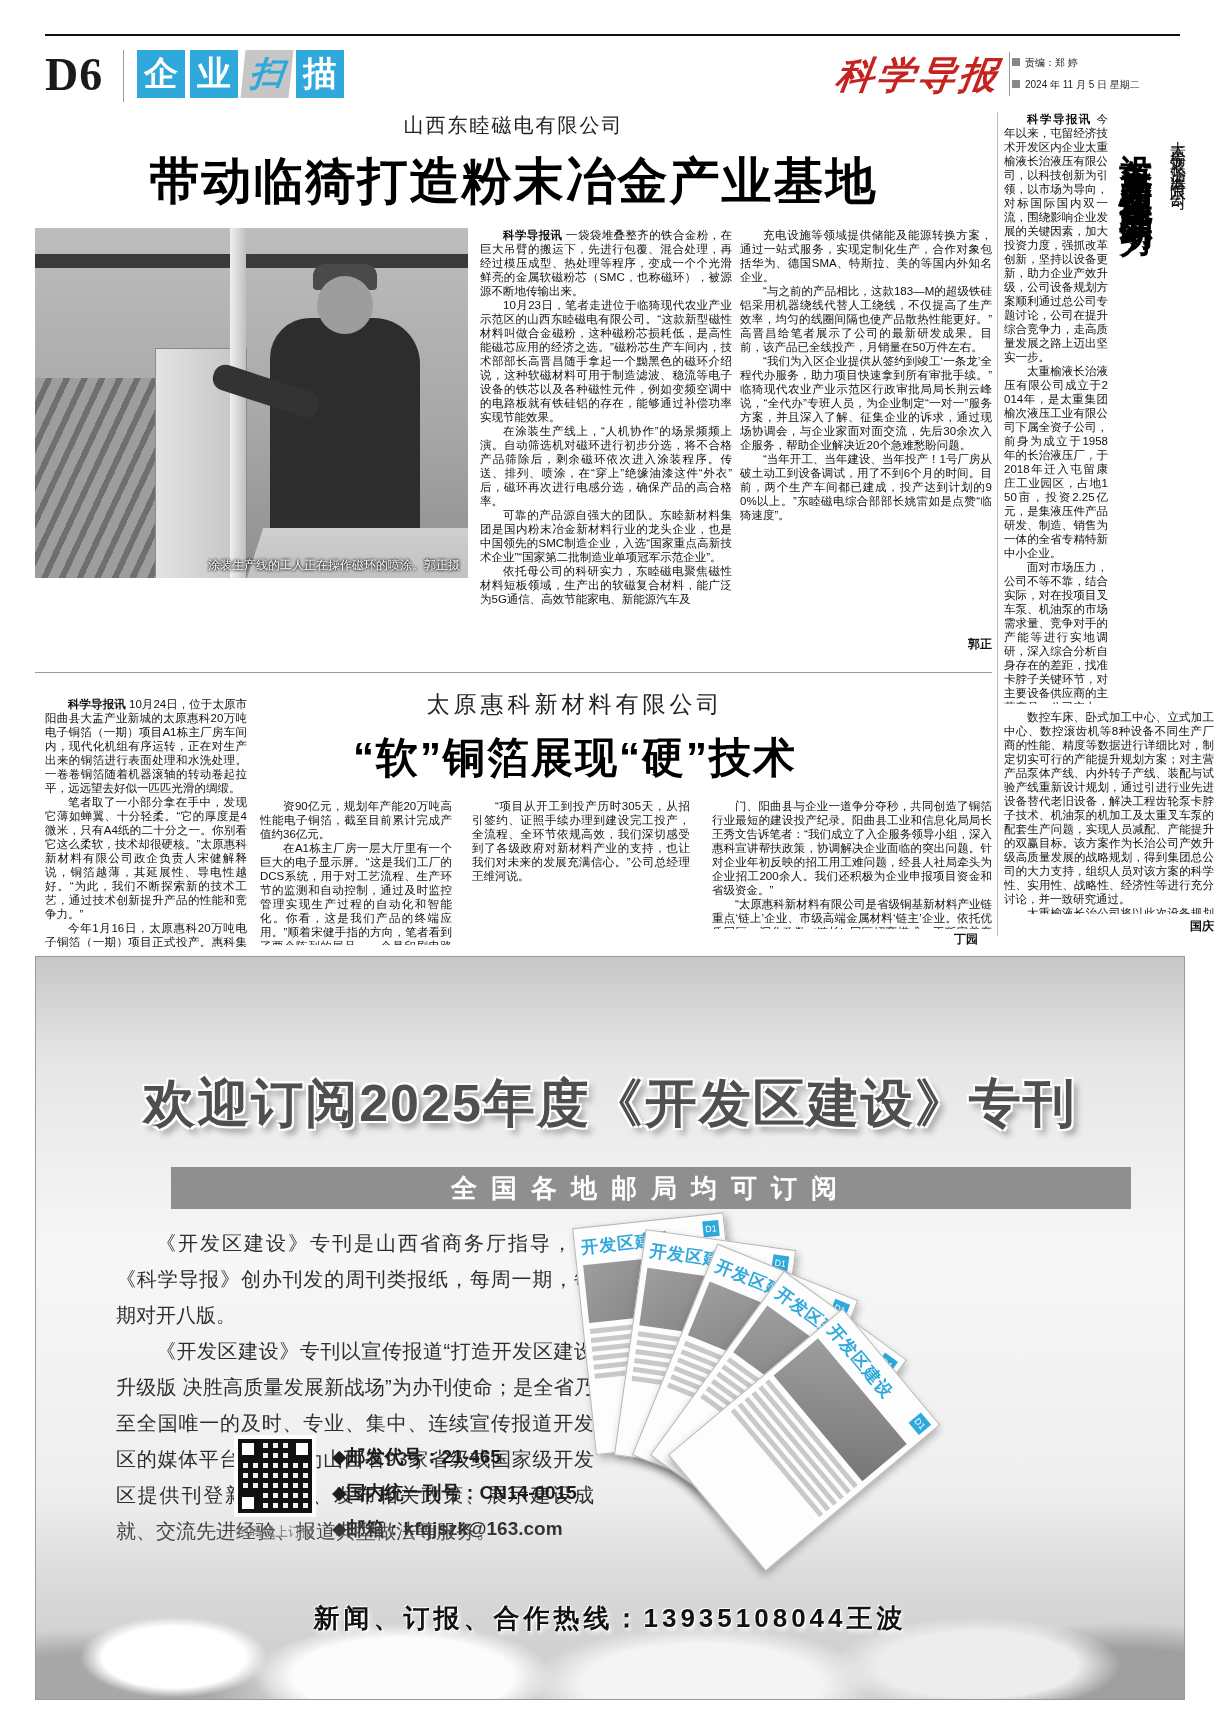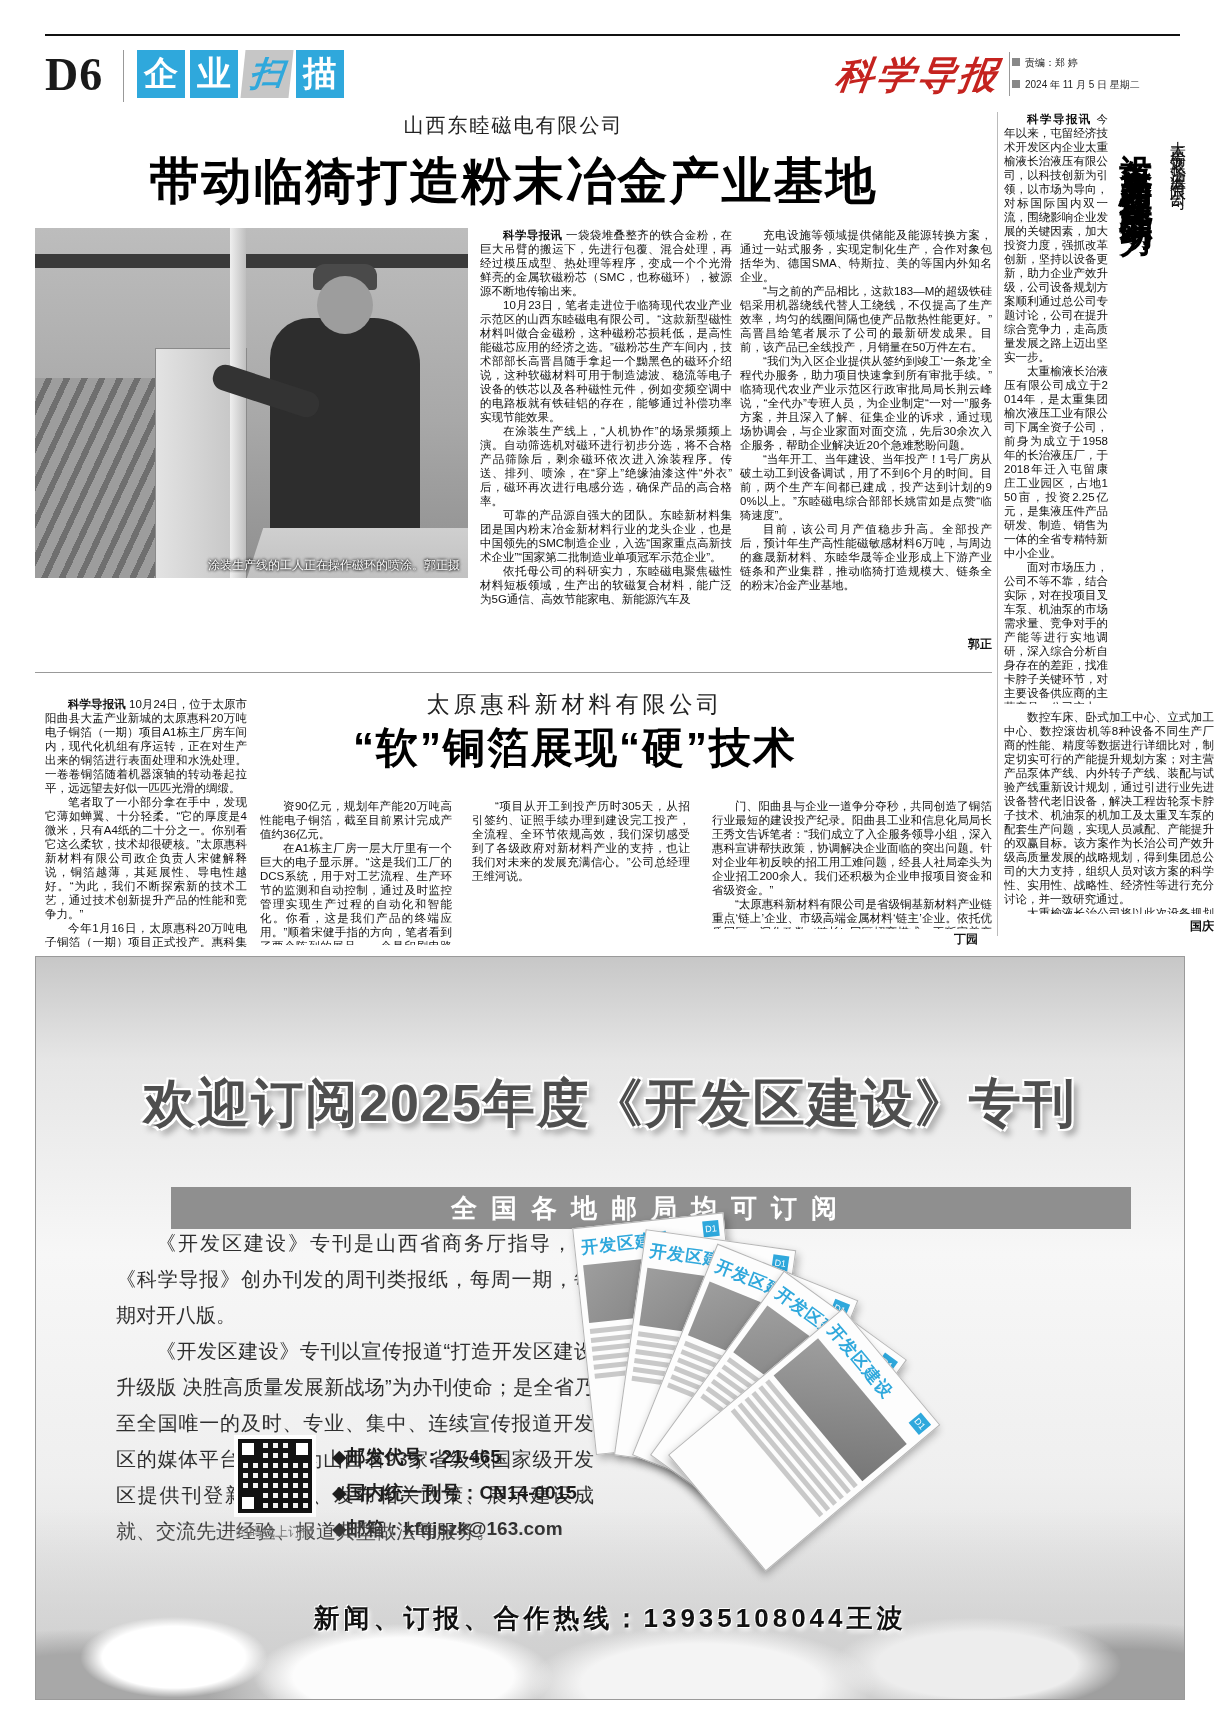--- a/index.html
+++ b/index.html
@@ -63,36 +63,36 @@
            text-orientation:upright;font-size:33px;font-weight:900;letter-spacing:5px;color:#000;}
   .ra-kicker{position:absolute;left:160px;top:18px;height:300px;width:24px;writing-mode:vertical-rl;
              text-orientation:upright;font-size:16px;letter-spacing:5px;color:#111;}
   .ra-wide{position:absolute;left:0;top:600px;width:210px;height:204px;}
   .ra-byline{position:absolute;right:2px;top:808px;}
 
   
   .mid-art{left:35px;top:672px;width:957px;height:276px;border-top:1px solid #999;}
   .mid-headblock{position:absolute;left:260px;top:16px;width:560px;text-align:center;}
   .mid-kicker{font-size:23px;letter-spacing:4px;color:#222;}
-  .mid-headline{font-size:42px;font-weight:900;letter-spacing:2px;color:#000;}
+  .mid-headline{margin-top:10px;font-size:42px;font-weight:900;letter-spacing:2px;color:#000;}
   .c1{position:absolute;left:10px;top:24px;width:202px;height:250px;}
   .c2{position:absolute;left:225px;top:126px;width:192px;height:146px;}
   .c3{position:absolute;left:437px;top:126px;width:218px;height:146px;}
   .c4{position:absolute;left:677px;top:126px;width:280px;height:130px;}
   .mid-byline{position:absolute;left:663px;top:258px;width:280px;text-align:right;}
 
   
   .ad{left:35px;top:956px;width:1150px;height:744px;border:1px solid #9a9a9a;box-sizing:border-box;
       background:linear-gradient(180deg,#c7c7c7 0%,#e6e6e6 14%,#f7f7f7 40%,#efefef 70%,#d9d9d9 100%);overflow:hidden;}
   .ad-title{position:absolute;left:0;top:112px;width:100%;text-align:center;font-size:52px;font-weight:900;
             letter-spacing:2px;color:#4f4f4f;
             text-shadow:2px 2px 0 #fff,-2px -2px 0 #fff,2px -2px 0 #fff,-2px 2px 0 #fff,5px 6px 6px rgba(0,0,0,.35);}
   .ad-banner{position:absolute;left:135px;top:210px;width:960px;height:42px;background:#8f8f8f;
              color:#fff;font-weight:900;font-size:26px;letter-spacing:14px;display:flex;
-             align-items:center;justify-content:center;margin-top:20px;}
+             align-items:center;justify-content:center;}
   .ad-paras{position:absolute;left:80px;top:268px;width:478px;font-size:20px;line-height:36px;
             text-align:justify;word-break:break-all;color:#2e2e2e;}
   .ad-paras p{margin:0;text-indent:2em;}
   .qr{position:absolute;left:202px;top:482px;width:74px;height:74px;background:
         repeating-linear-gradient(0deg,#111 0 5px,transparent 5px 10px),
         repeating-linear-gradient(90deg,#111 0 5px,#f2f2f2 5px 10px);outline:4px solid #fff;}
   .qr .fp{position:absolute;width:20px;height:20px;background:#fff;border:4px solid #111;box-sizing:border-box;}
   .qr .fp.a{left:0;top:0;} .qr .fp.b{right:0;top:0;} .qr .fp.c{left:0;bottom:0;}
   .qr-cap{position:absolute;left:186px;top:566px;width:106px;text-align:center;font-size:13px;color:#666;}
   .ad-contact{position:absolute;left:296px;top:482px;width:300px;font-size:19px;font-weight:700;
@@ -161,21 +161,20 @@
         <p>10月23日，笔者走进位于临猗现代农业产业示范区的山西东睦磁电有限公司。“这款新型磁性材料叫做合金磁粉，这种磁粉芯损耗低，是高性能磁芯应用的经济之选。”磁粉芯生产车间内，技术部部长高晋昌随手拿起一个黝黑色的磁环介绍说，这种软磁材料可用于制造滤波、稳流等电子设备的铁芯以及各种磁性元件，例如变频空调中的电路板就有铁硅铝的存在，能够通过补偿功率实现节能效果。</p>
         <p>在涂装生产线上，“人机协作”的场景频频上演。自动筛选机对磁环进行初步分选，将不合格产品筛除后，剩余磁环依次进入涂装程序。传送、排列、喷涂，在“穿上”绝缘油漆这件“外衣”后，磁环再次进行电感分选，确保产品的高合格率。</p>
         <p>可靠的产品源自强大的团队。东睦新材料集团是国内粉末冶金新材料行业的龙头企业，也是中国领先的SMC制造企业，入选“国家重点高新技术企业”“国家第二批制造业单项冠军示范企业”。</p>
         <p>依托母公司的科研实力，东睦磁电聚焦磁性材料短板领域，生产出的软磁复合材料，能广泛为5G通信、高效节能家电、新能源汽车及</p>
       </div>
     <div class="mcol2 colflow">
         <p>充电设施等领域提供储能及能源转换方案，通过一站式服务，实现定制化生产，合作对象包括华为、德国SMA、特斯拉、美的等国内外知名企业。</p>
         <p>“与之前的产品相比，这款183—M的超级铁硅铝采用机器绕线代替人工绕线，不仅提高了生产效率，均匀的线圈间隔也使产品散热性能更好。”高晋昌给笔者展示了公司的最新研发成果。目前，该产品已全线投产，月销量在50万件左右。</p>
         <p>“我们为入区企业提供从签约到竣工‘一条龙’全程代办服务，助力项目快速拿到所有审批手续。”临猗现代农业产业示范区行政审批局局长荆云峰说，“全代办”专班人员，为企业制定“一对一”服务方案，并且深入了解、征集企业的诉求，通过现场协调会，与企业家面对面交流，先后30余次入企服务，帮助企业解决近20个急难愁盼问题。</p>
         <p>“当年开工、当年建设、当年投产！1号厂房从破土动工到设备调试，用了不到6个月的时间。目前，两个生产车间都已建成，投产达到计划的90%以上。”东睦磁电综合部部长姚雷如是点赞“临猗速度”。</p>
-        <p>目前，该公司月产值稳步升高。全部投产后，预计年生产高性能磁敏感材料6万吨，与周边的鑫晟新材料、东睦华晟等企业形成上下游产业链条和产业集群，推动临猗打造规模大、链条全的粉末冶金产业基地。</p>
       </div>
     <div class="m-byline byline">郭正</div>
   </div>
 
   <div class="abs vrule r-rule"></div>
 
   <div class="abs right-art">
     <div class="ra-narrow colflow">
         <p><b>科学导报讯</b> 今年以来，屯留经济技术开发区内企业太重榆液长治液压有限公司，以科技创新为引领，以市场为导向，对标国际国内双一流，围绕影响企业发展的关键因素，加大投资力度，强抓改革创新，坚持以设备更新，助力企业产效升级，公司设备规划方案顺利通过总公司专题讨论，公司在提升综合竞争力，走高质量发展之路上迈出坚实一步。</p>
         <p>太重榆液长治液压有限公司成立于2014年，是太重集团榆次液压工业有限公司下属全资子公司，前身为成立于1958年的长治液压厂，于2018年迁入屯留康庄工业园区，占地150亩，投资2.25亿元，是集液压件产品研发、制造、销售为一体的全省专精特新中小企业。</p>

